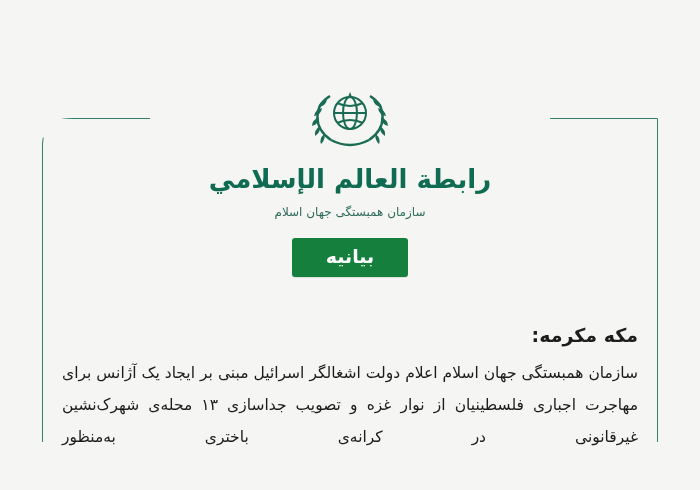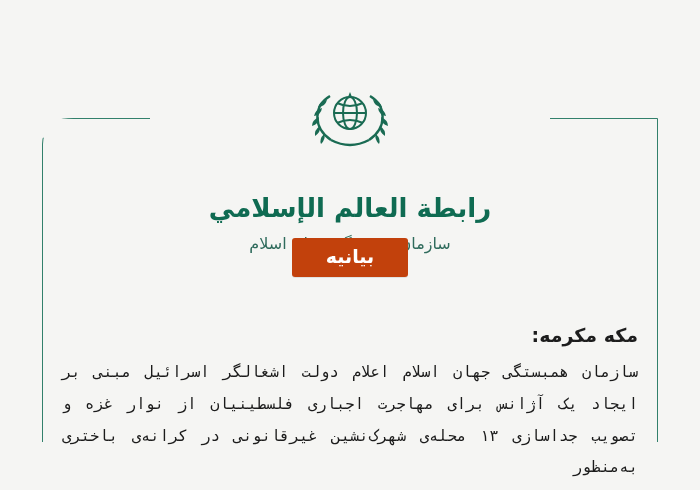--- a/index.html
+++ b/index.html
@@ -71,39 +71,38 @@
     text-align: center;
   }
   .logo-arabic {
     font-family: "DejaVu Sans", "Liberation Sans", sans-serif;
     font-size: 26px;
     font-weight: bold;
     color: #0f6b52;
     letter-spacing: -1px;
     line-height: 1.5;
     direction: rtl;
-    margin-top: 29px;
   }
   .logo-persian {
     margin-top: 6px;
-    font-size: 16px;
+    font-size: 12px;
     color: #2f6b5c;
     direction: rtl;
     font-weight: normal;
   }
   .badge {
     position: absolute;
     top: 238px;
     left: 0;
     right: 0;
     display: flex;
     justify-content: center;
   }
   .badge-inner {
-    background: #c2410c;
+    background: #15803d;
     color: #ffffff;
     font-size: 19px;
     font-weight: bold;
     padding: 7px 34px 10px 34px;
     border-radius: 3px;
     letter-spacing: 0px;
     box-shadow: 0 1px 0 rgba(0,0,0,0.08);
   }
   .salutation {
     position: absolute;
@@ -121,21 +120,20 @@
     top: 358px;
     right: 62px;
     left: 62px;
     font-size: 15.5px;
     line-height: 2.05;
     color: #1b1b1b;
     direction: rtl;
     text-align: justify;
     text-align-last: justify;
     letter-spacing: 0.2px;
-    font-family: Liberation Mono, monospace;
   }
   .body-text .last-line {
     display: block;
     text-align: right;
     text-align-last: right;
   }
 </style>
 </head>
 <body>
 

